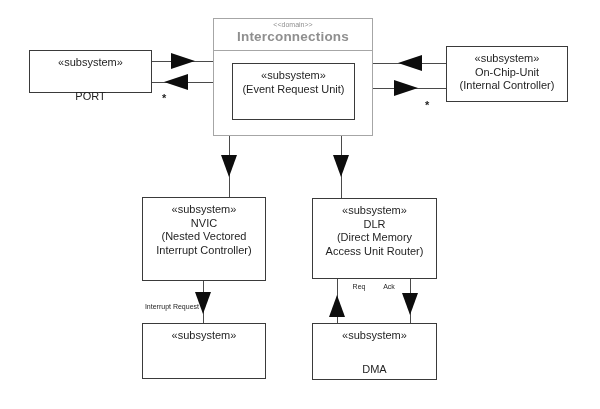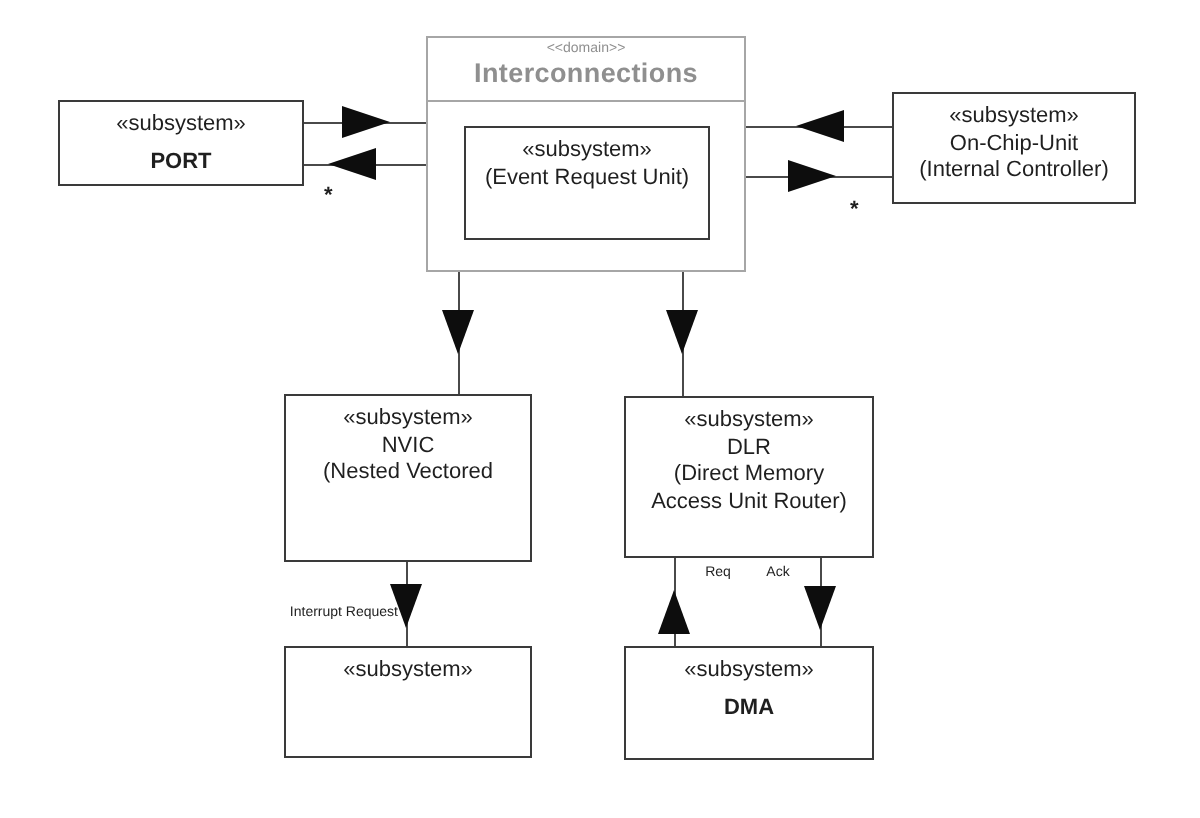--- a/index.html
+++ b/index.html
@@ -14,21 +14,21 @@
   .abs{position:absolute; box-sizing:border-box;}
   
   .domain-box{border:1px solid var(--domain-border); background:#fff;}
   .domain-header{position:relative; height:31px; border-bottom:1px solid var(--domain-border); text-align:center;}
   .domain-stereo{font-size:7px; color:var(--domain-text); padding-top:2px; line-height:8px;}
   .domain-title{font-size:13.5px; font-weight:bold; color:var(--domain-text); line-height:16px; letter-spacing:.2px;}
   
   .node{border:1px solid var(--box-border); background:#fff; text-align:center;
         font-size:11px; line-height:13.5px; padding-top:5px;}
   .node .nm{white-space:nowrap;}
-  .nm.gap{margin-top:5px;font-weight:bold;}
+  .nm.gap{margin-top:20px;}
   
   .hline{height:1px; background:var(--line);}
   .vline{width:1px; background:var(--line);}
   
   .ar-right{width:0;height:0;border-top:8px solid transparent;border-bottom:8px solid transparent;border-left:24px solid var(--arrow);}
   .ar-left {width:0;height:0;border-top:8px solid transparent;border-bottom:8px solid transparent;border-right:24px solid var(--arrow);}
   .ar-down {width:0;height:0;border-left:8px solid transparent;border-right:8px solid transparent;border-top:22px solid var(--arrow);}
   .ar-up   {width:0;height:0;border-left:8px solid transparent;border-right:8px solid transparent;border-bottom:22px solid var(--arrow);}
   
   .small-label{font-size:7px; line-height:8px; color:var(--text); white-space:nowrap;}
@@ -59,20 +59,21 @@
   <div class="abs node" style="left:446px; top:46px; width:122px; height:56px;">
     <div class="nm">«subsystem»</div>
     <div class="nm">On-Chip-Unit</div>
     <div class="nm">(Internal Controller)</div>
   </div>
 
   <div class="abs node" style="left:142px; top:197px; width:124px; height:84px;">
     <div class="nm">«subsystem»</div>
     <div class="nm">NVIC</div>
     <div class="nm">(Nested Vectored</div>
+    <div class="nm">Interrupt Controller)</div>
   </div>
 
   <div class="abs node" style="left:312px; top:198px; width:125px; height:81px;">
     <div class="nm">«subsystem»</div>
     <div class="nm">DLR</div>
     <div class="nm">(Direct Memory</div>
     <div class="nm">Access Unit Router)</div>
   </div>
 
   <div class="abs node" style="left:142px; top:323px; width:124px; height:56px;">

